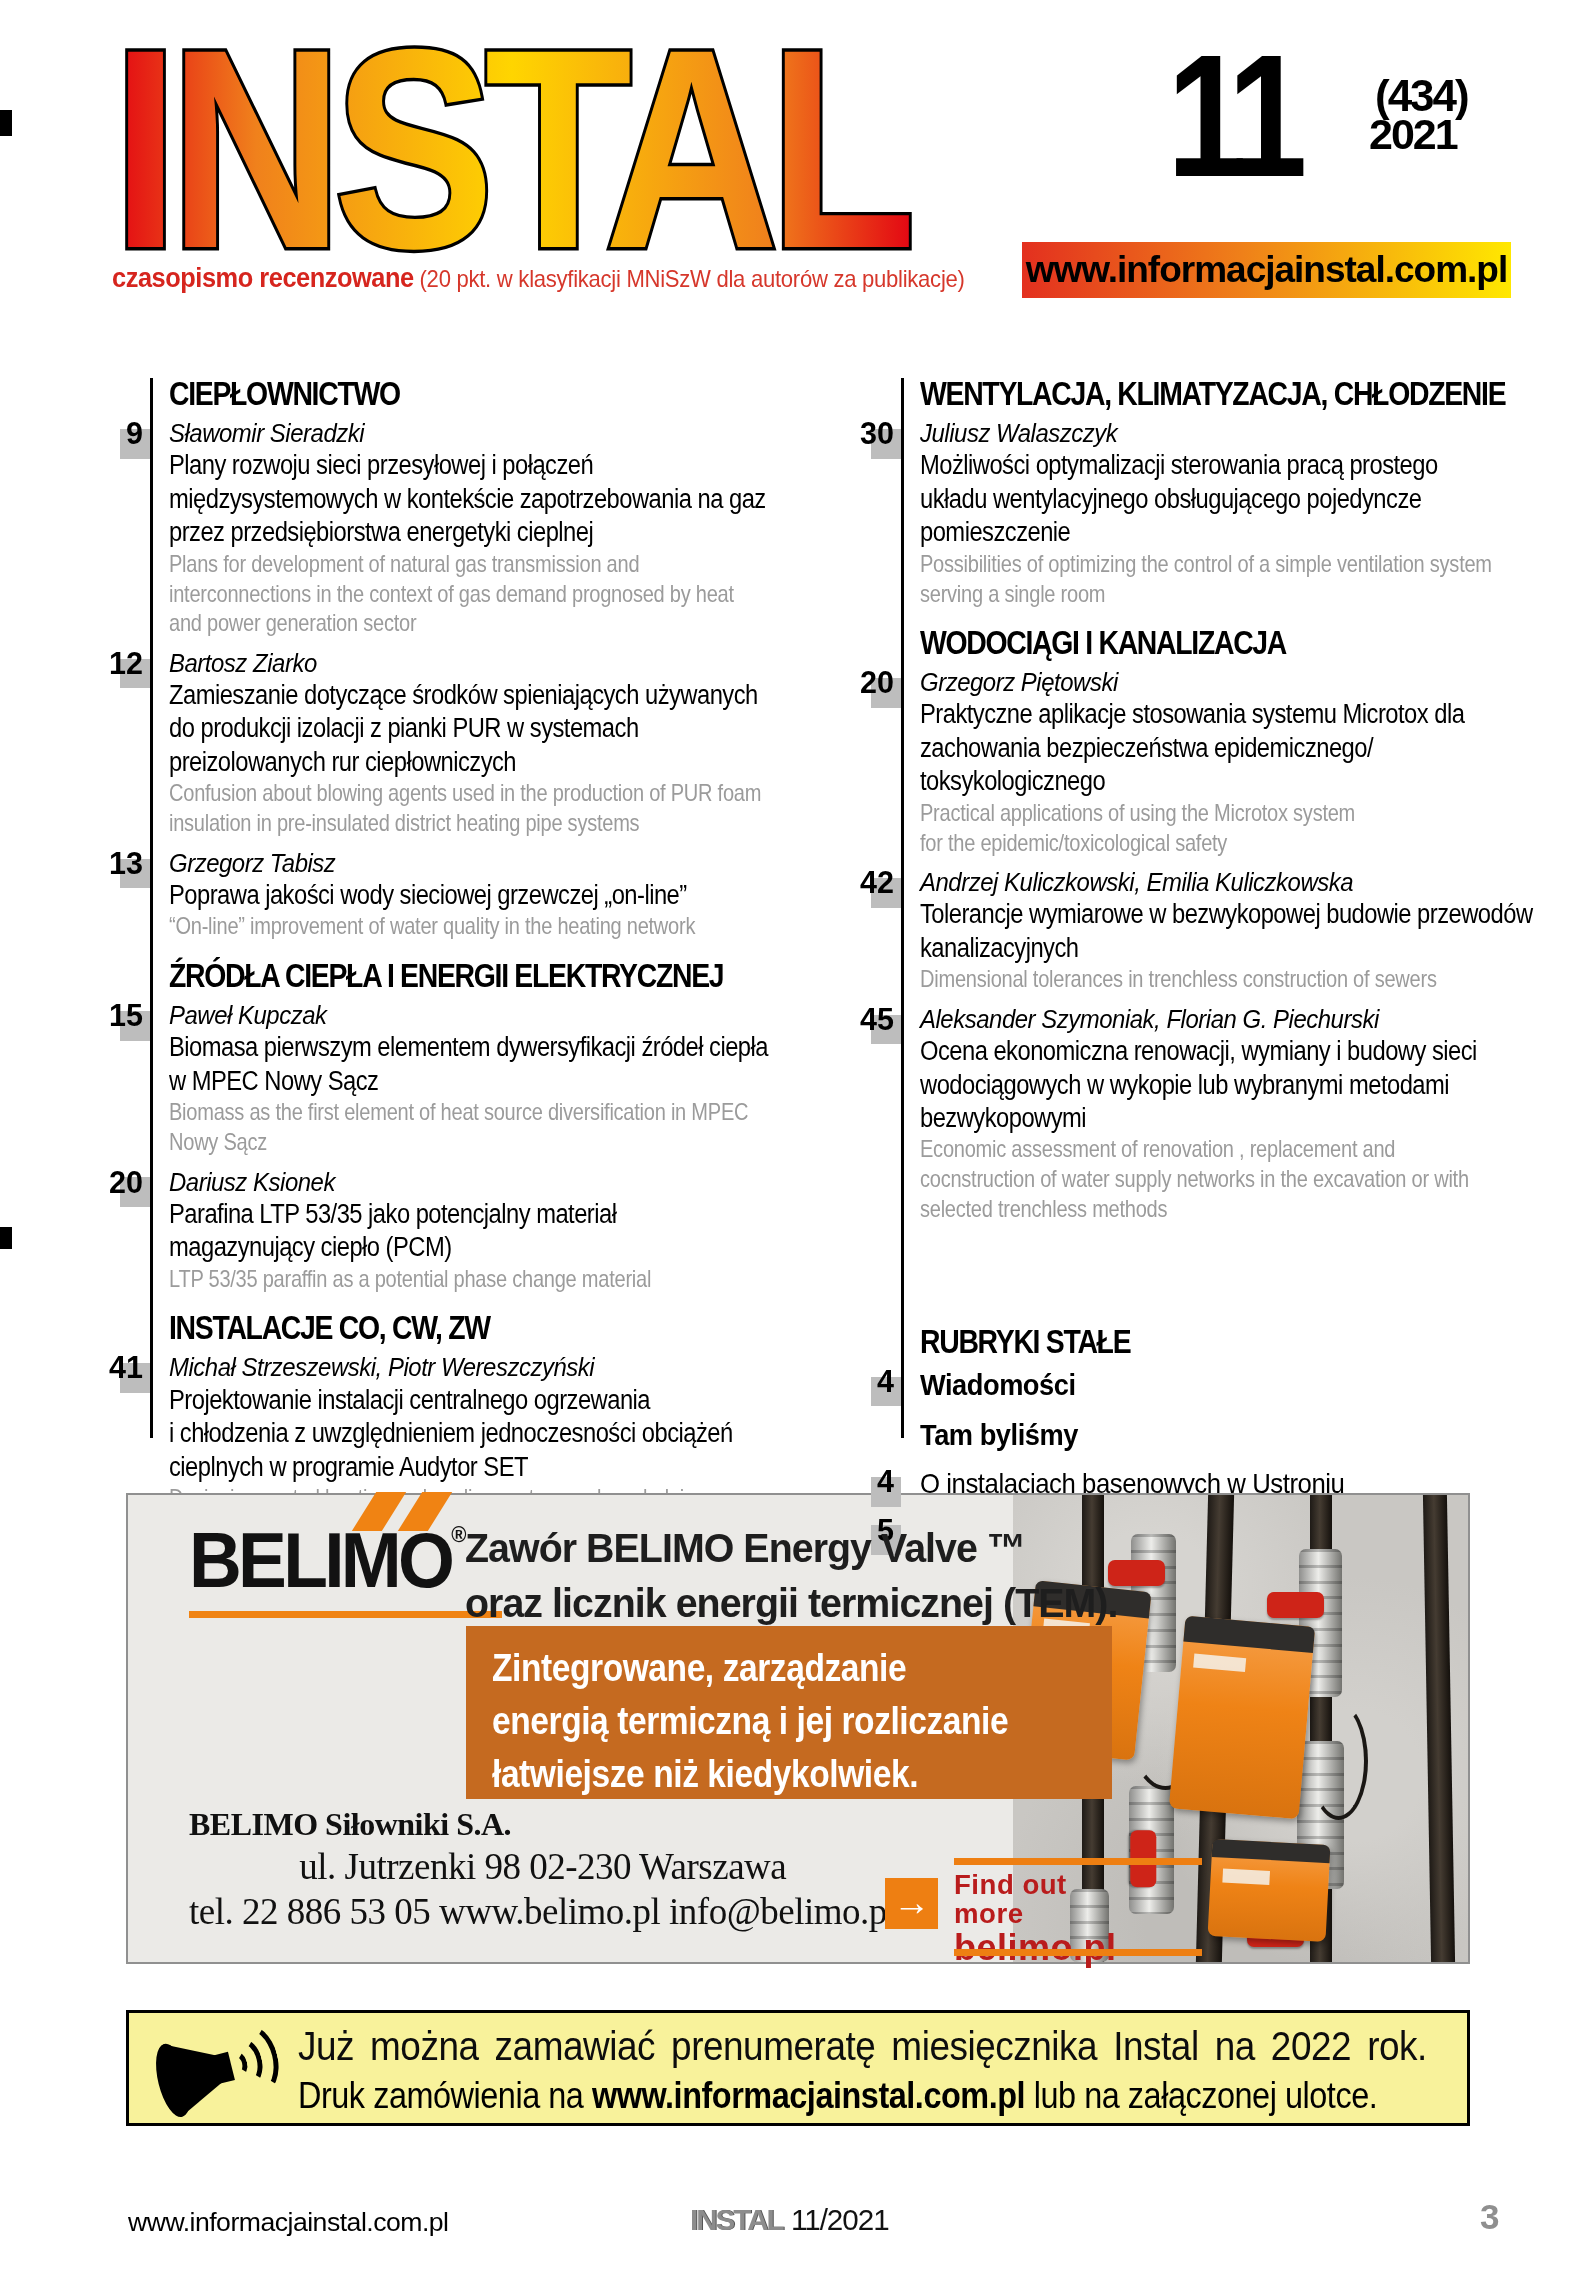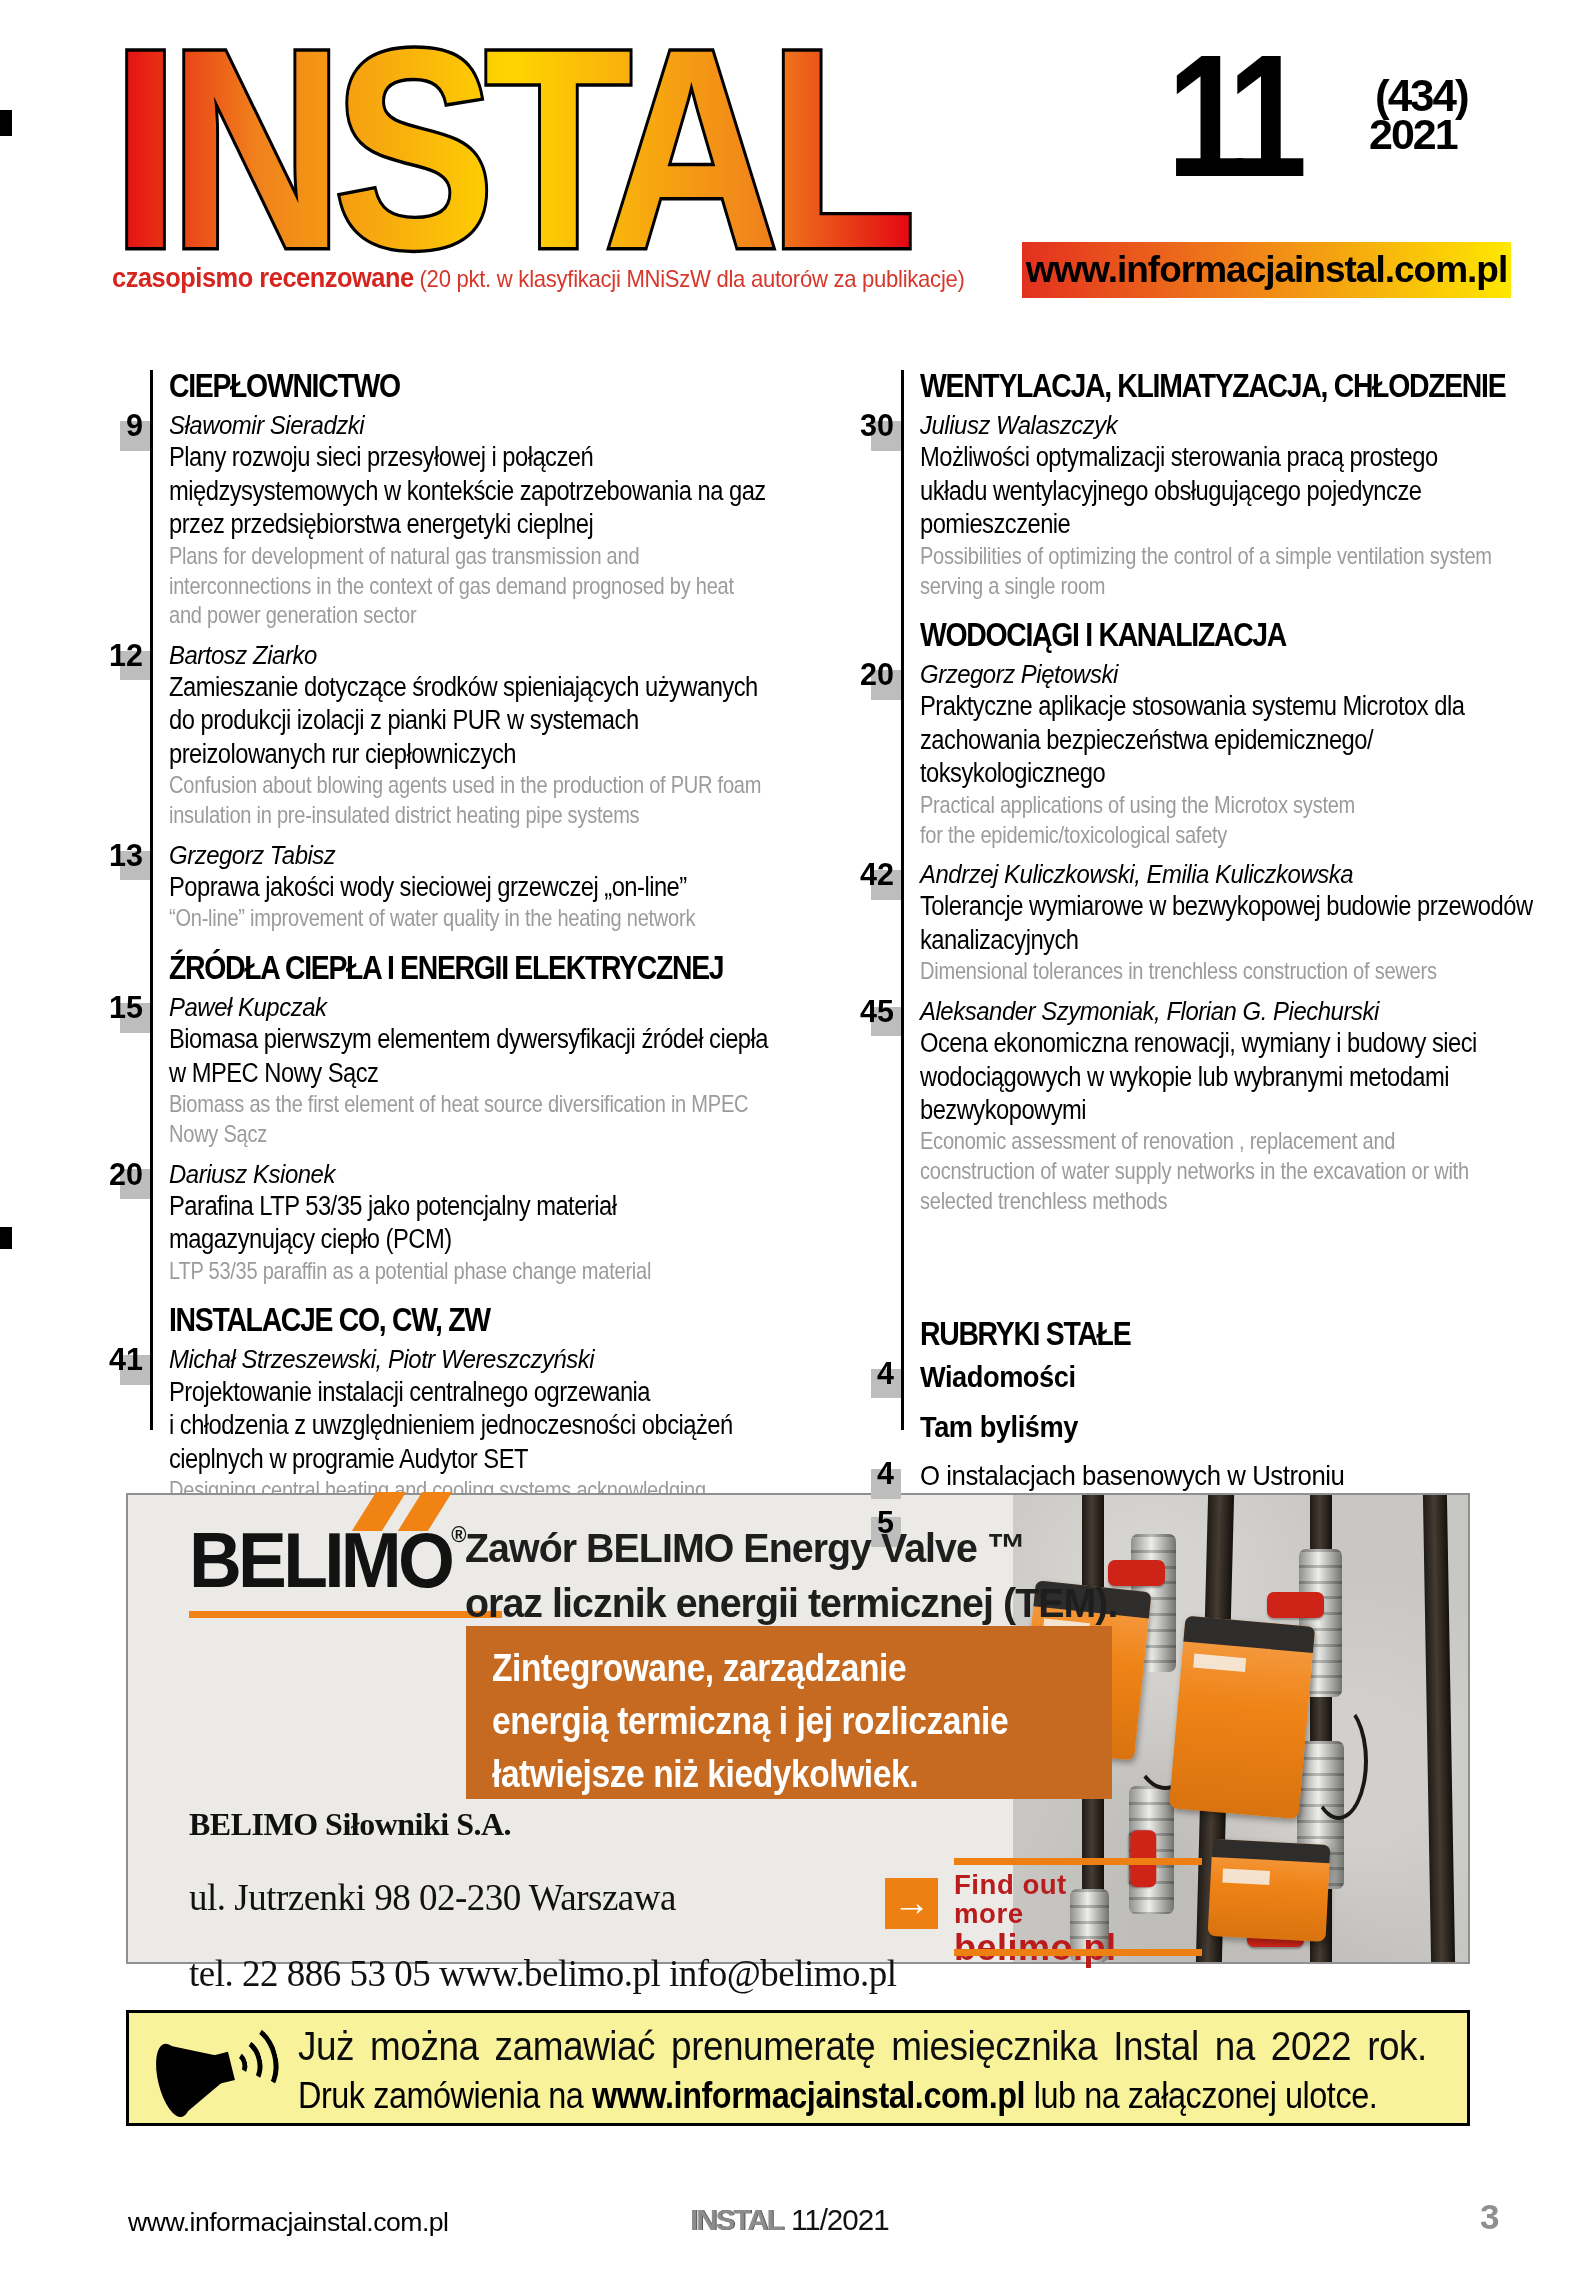--- a/index.html
+++ b/index.html
@@ -20,21 +20,21 @@
   .issue-year { position:absolute; left:1369px; top:110px; font-size:43px; font-weight:bold; letter-spacing:-2px; }
 
   .www-bar { position:absolute; left:1022px; top:242px; width:489px; height:56px;
              background:linear-gradient(90deg,#E3301F 0%,#EF8019 45%,#FFE800 100%);
              display:flex; align-items:center; justify-content:center;
              font-size:37px; font-weight:bold; letter-spacing:-1px; color:#000; }
 
   .edge-mark { position:absolute; left:0; background:#000; width:11.8px; }
 
   
-  .toc { position:absolute; top:366px; left:0; width:1437px; height:1069px; }
+  .toc { position:absolute; top:374px; left:0; width:1437px; height:1069px; }
   .toc-col { position:absolute; top:0; height:1064px; }
   #toc-col-0 { left:94px;  width:704px; }
   #toc-col-1 { left:845px; width:695px; }
   .toc-rule { position:absolute; left:56px; top:3.9px; bottom:0; width:3px; background:#000; }
   .toc-body { margin-left:75px; }
 
   .section-title { font-size:33px; font-weight:bold; letter-spacing:-1.5px; line-height:1.1;
                    white-space:nowrap; transform:scaleX(0.86); transform-origin:0 0;
                    margin:15.8px 0 5.9px; }
   .toc-body .section-title:first-child { margin-top:2px; }
@@ -91,21 +91,21 @@
                  white-space:pre-line; transform:scaleX(0.96); transform-origin:0 0; }
 
   .ad-orange { position:absolute; left:338px; top:131px; width:646px; height:173px; z-index:2;
                background:#C56A20; color:#fff; padding:14.8px 0 0 25.6px; }
   .ad-orange-text { font-size:39px; font-weight:bold; line-height:1.36; letter-spacing:-0.5px;
                     white-space:pre-line; transform:scaleX(0.86); transform-origin:0 0; width:116%; }
 
   .ad-address { position:absolute; left:61px; top:311px; z-index:2;
                 font-family:"Liberation Serif", serif; color:#111; }
   .ad-company { font-size:32px; font-weight:bold; letter-spacing:-0.5px; }
-  .ad-addr-line { font-size:37px; margin-top:33px; letter-spacing:-0.5px; }
+  .ad-addr-line { font-size:37px; margin-top:2px; letter-spacing:-0.5px;text-align:center; }
 
   .ad-find { position:absolute; left:757px; top:363px; width:256px; height:95px; z-index:2; }
   .find-arrow { position:absolute; left:0; top:19.7px; width:53px; height:51px; background:#EE7F12;
                 color:#fff; display:flex; align-items:center; justify-content:center;
                 font-size:37px; font-weight:bold; }
   .find-bar { position:absolute; left:69px; width:248px; height:6.9px; background:#EE7F12; }
   .find-bar.top { top:0; } .find-bar.bottom { top:91px; }
   .find-text { position:absolute; left:69px; top:12.8px; color:#b91c1c; line-height:1.05; }
   .find-line1 { font-size:27.6px; font-weight:bold; letter-spacing:0.5px; }
   .find-line2 { font-size:36px; font-weight:bold; letter-spacing:0.5px; }

